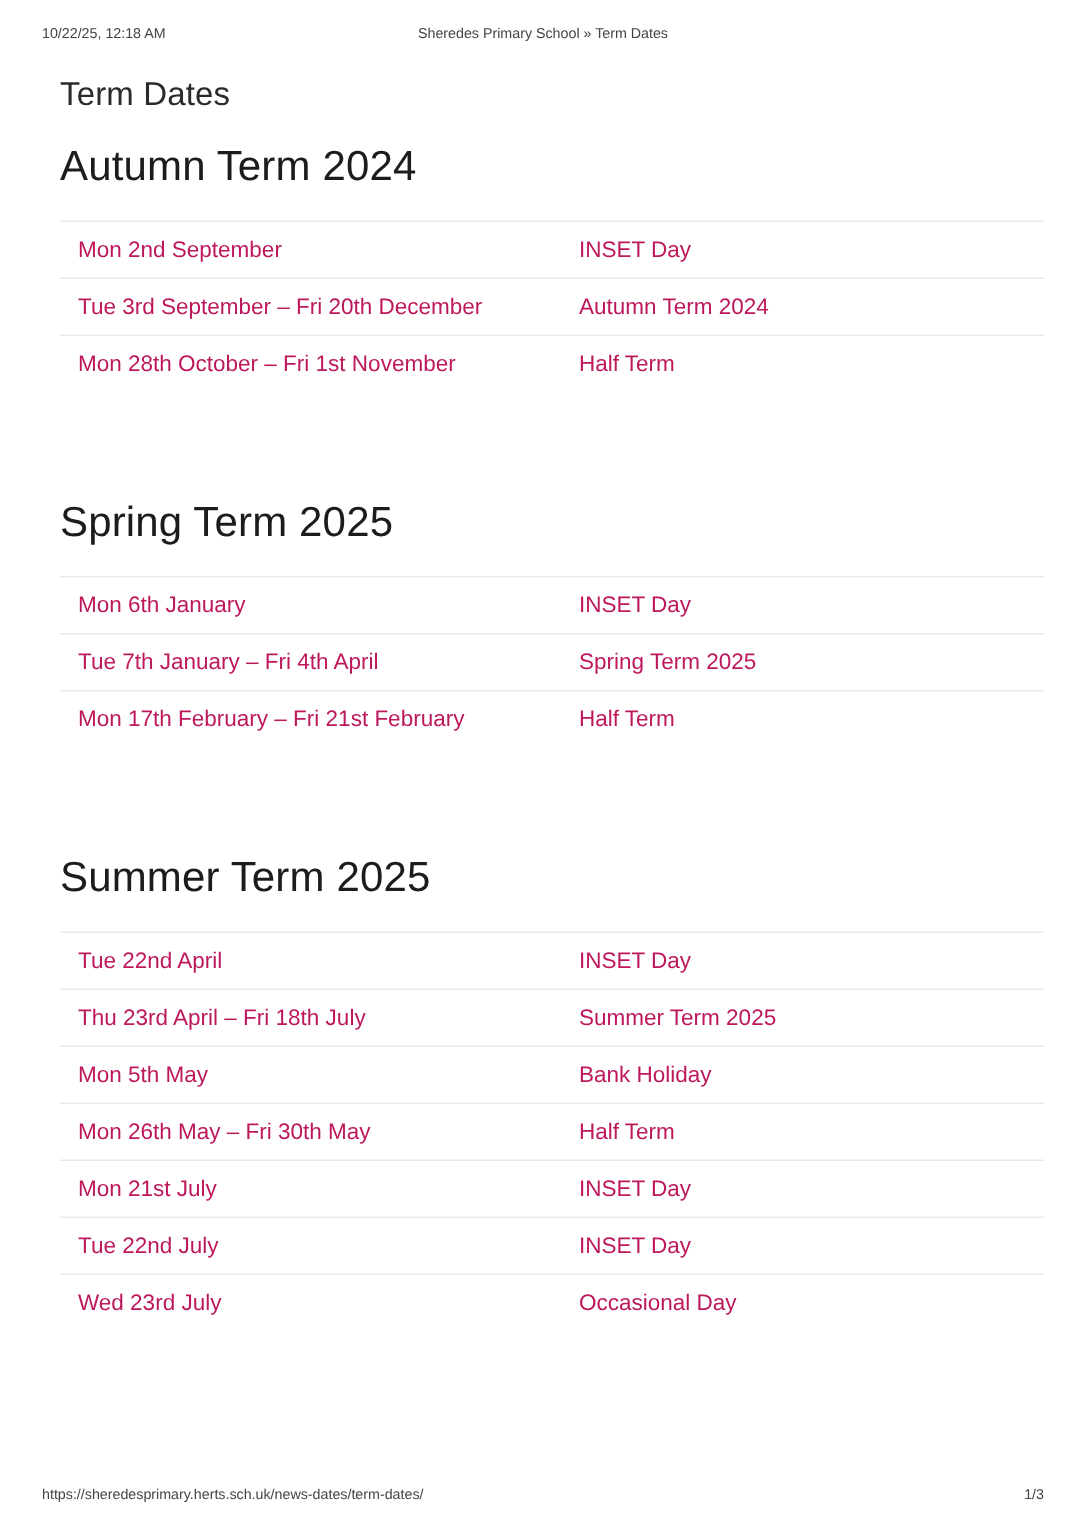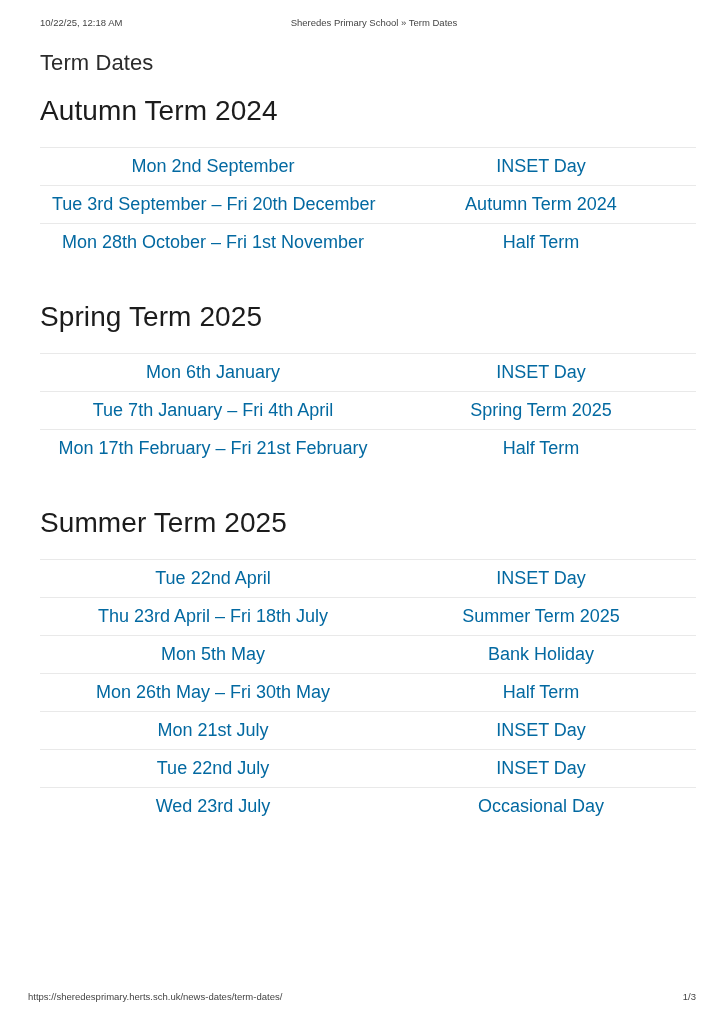--- a/index.html
+++ b/index.html
@@ -21,21 +21,21 @@
     width: 724px;
     height: 1024px;
     box-sizing: border-box;
     overflow: hidden;
   }
 
   
   .print-header {
     position: absolute;
     top: 16px;
-    left: 12px;
+    left: 0;
     width: 588px;
     height: 14px;
     font-size: 9.5px;
     color: #444;
     line-height: 14px;
   }
   .print-header .ph-left {
     position: absolute;
     left: 28px;
     top: 0;
@@ -88,47 +88,46 @@
     color: #2b2b2b;
     line-height: 30px;
     margin: 0 0 14px 0;
     letter-spacing: 0.1px;
   }
 
   .term-block {
     margin: 0;
   }
   .term-block + .term-block {
-    margin-top: 37px;
+    margin-top: 68px;
   }
 
   .term-heading {
     font-size: 28px;
     font-weight: 400;
     color: #1c1c1c;
     line-height: 38px;
     margin: 0 0 17px 0;
     letter-spacing: 0.1px;
   }
 
   table.term-table {
     width: 632px;
     border-collapse: collapse;
     table-layout: fixed;
     border-top: 1px solid #e9e9e9;
   }
   table.term-table td {
     padding: 10px 0 10px 12px;
-    font-size: 18px;
+    font-size: 15px;
     line-height: 17px;
-    color: #0369a1;
+    color: #be185d;
     border-bottom: 1px solid #e9e9e9;
     vertical-align: middle;
     white-space: nowrap;
-    text-align: center;
   }
   table.term-table tr:last-child td {
     border-bottom: none;
   }
   td.col-date { width: 322px; }
   td.col-label { width: 310px; padding-left: 11px; }
 </style>
 </head>
 <body>
 

